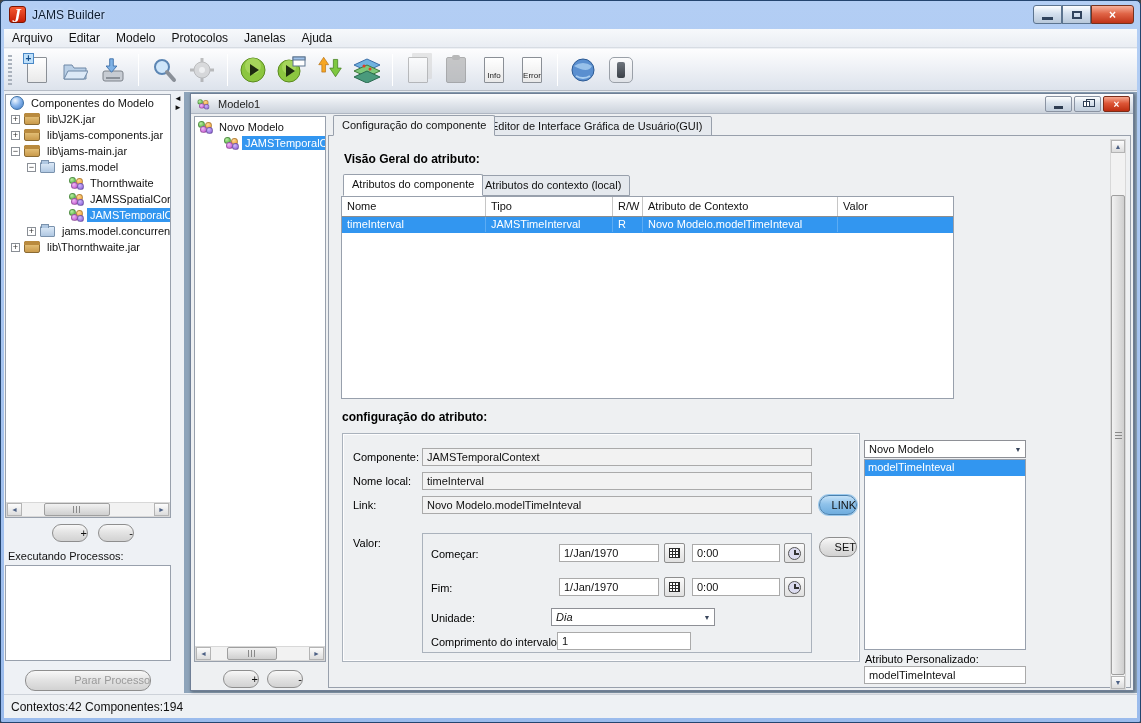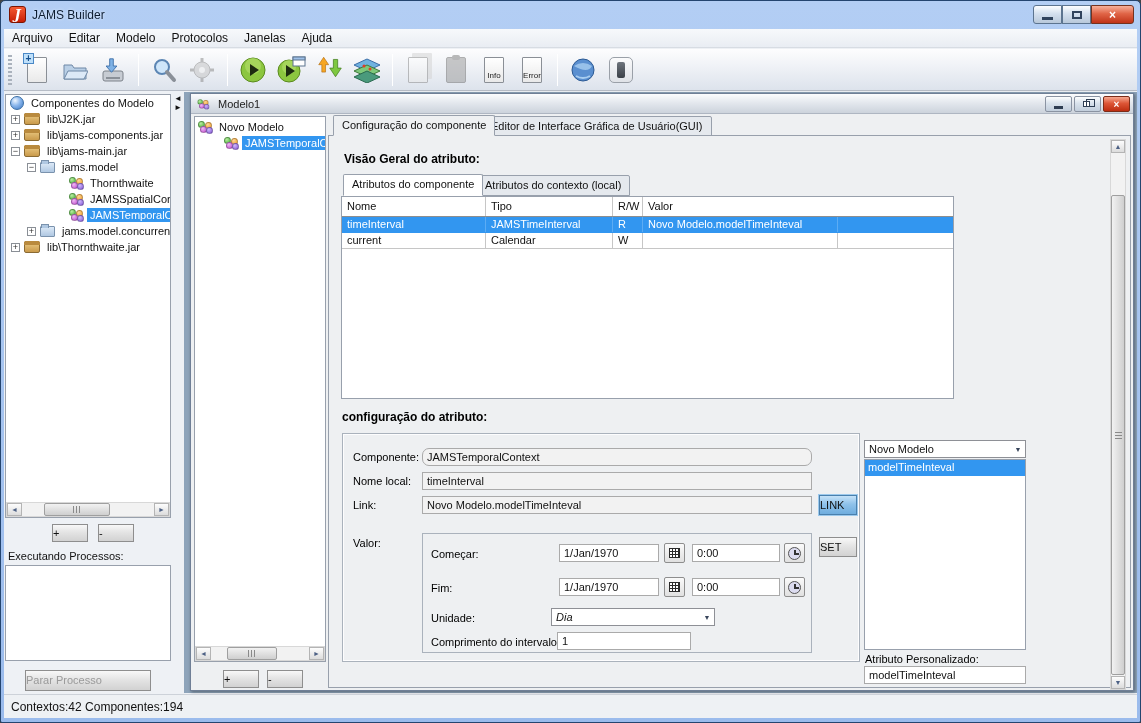--- a/index.html
+++ b/index.html
@@ -82,21 +82,21 @@
   .hscroll { position:absolute; height:15px; background:#f2f2f2; border:1px solid #d8d8d8;
              display:flex; align-items:center; }
   .sbtn { width:15px; height:13px; background:linear-gradient(#fdfdfd,#dcdcdc); border:1px solid #b4b4b4;
           font-size:7px; color:#4d6185; text-align:center; line-height:12px; flex:none; }
   .hthumb { height:13px; background:linear-gradient(#f2f2f2,#cfcfcf); border:1px solid #9f9f9f; border-radius:2px;
             margin:0 auto; display:flex; align-items:center; justify-content:center; }
   .hgrip { width:8px; height:7px; background:repeating-linear-gradient(90deg,#8a8a8a 0 1px,transparent 1px 3px); }
   .vgrip { width:7px; height:8px; background:repeating-linear-gradient(0deg,#8a8a8a 0 1px,transparent 1px 3px); }
 
   .btn { background:linear-gradient(#f8f8f8,#e4e4e4 45%,#d2d2d2); border:1px solid #8e8e8e;
-         border-radius:0; text-align:left; font-size:11px; }
+         border-radius:10px; text-align:right; font-size:11px; }
   .pm-btn { position:absolute; width:36px; height:18px; line-height:16px; }
   .exec-label { position:absolute; left:4px; top:458px; font-size:11px; }
   .exec-list { position:absolute; left:1px; top:473px; width:166px; height:96px; background:#fff; border:1px solid #98a0ac; }
   .stop-btn { position:absolute; left:21px; top:578px; width:126px; height:21px; line-height:19px; color:#9a9a9a; }
 
   .splitter { position:absolute; left:169px; top:0; width:11px; bottom:0; }
   .split-arrows { position:absolute; top:2px; left:1px; display:flex; flex-direction:column; font-size:8px; color:#111; line-height:9px; }
 
   
   .mdi { position:absolute; left:180px; top:0; right:0; bottom:0; background:#8ea4ba; }
@@ -479,43 +479,37 @@
               <div class="h-bold" style="position:absolute; left:15px; top:16px;">Visão Geral do atributo:</div>
 
               <div class="itab active" style="left:14px; top:38px;">Atributos do componente</div>
               <div class="itab" style="left:147px; top:39px;">Atributos do contexto (local)</div>
 
               <div class="attr-table">
                 <div class="thead">
                   <div class="th c-nome">Nome</div>
                   <div class="th c-tipo">Tipo</div>
                   <div class="th c-rw">R/W</div>
+                  <div class="th c-atr">Atributo de Contexto</div>
                   <div class="th c-val" style="border-right:none">Valor</div>
                 </div>
                 <div class="trowt sel">
                   <div class="td c-nome">timeInterval</div>
                   <div class="td c-tipo">JAMSTimeInterval</div>
                   <div class="td c-rw">R</div>
                   <div class="td c-atr">Novo Modelo.modelTimeInteval</div>
                   <div class="td c-val" style="border-right:none"></div>
                 </div>
-                <div class="trowt">
-                  <div class="td c-nome">current</div>
-                  <div class="td c-tipo">Calendar</div>
-                  <div class="td c-rw">W</div>
-                  <div class="td c-atr"></div>
-                  <div class="td c-val" style="border-right:none"></div>
-                </div>
               </div>
 
               <div class="h-bold" style="position:absolute; left:13px; top:274px;">configuração do atributo:</div>
 
               <div class="form-box">
                 <div class="flabel" style="left:10px; top:17px;">Componente:</div>
-                <div class="field" style="left:79px; top:14px; width:390px;border-radius:7px;">JAMSTemporalContext</div>
+                <div class="field" style="left:79px; top:14px; width:390px;">JAMSTemporalContext</div>
                 <div class="flabel" style="left:10px; top:41px;">Nome local:</div>
                 <div class="field" style="left:79px; top:38px; width:390px;">timeInterval</div>
                 <div class="flabel" style="left:10px; top:65px;">Link:</div>
                 <div class="field" style="left:79px; top:62px; width:390px;">Novo Modelo.modelTimeInteval</div>
                 <div class="flabel" style="left:10px; top:103px;">Valor:</div>
 
                 <div class="valor-box">
                   <div class="flabel" style="left:8px; top:14px;">Começar:</div>
                   <div class="field editable" style="left:136px; top:10px; width:100px;">1/Jan/1970</div>
                   <div class="mini-btn" style="left:241px; top:9px;">

